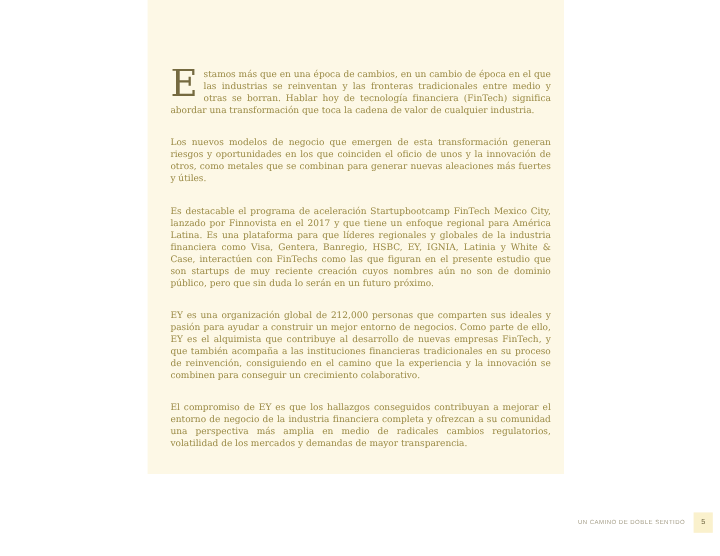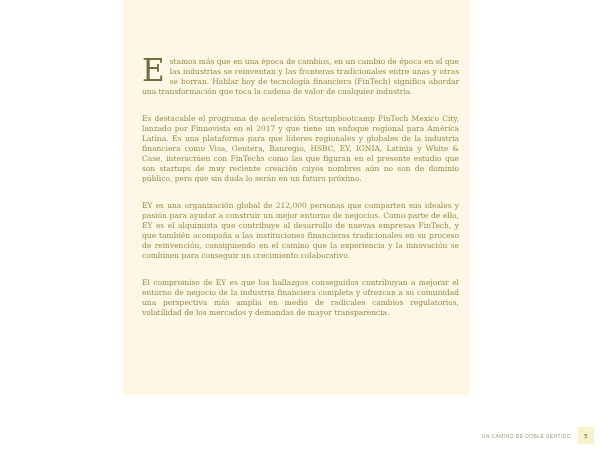--- a/index.html
+++ b/index.html
@@ -66,22 +66,23 @@
     font-family: "Liberation Sans", sans-serif;
     font-size: 6px;
     color: #6d6440;
   }
 </style>
 </head>
 <body>
 
 <div class="sheet">
   <p class="para">
-    <span class="dropcap">E</span><span>stamos más que en una época de cambios, en un cambio de época en el que las industrias se reinventan y las fronteras tradicionales entre unas y otras se borran. Hablar hoy de tecnología financiera (FinTech) significa abordar una transformación que toca la cadena de valor de cualquier industria.</span>
+    <span class="dropcap">E</span><span>stamos más que en una época de cambios, en un cambio de época en el que las industrias se reinventan y las fronteras tradicionales entre medio y otras se borran. Hablar hoy de tecnología financiera (FinTech) significa abordar una transformación que toca la cadena de valor de cualquier industria.</span>
   </p>
+  <p class="para">Los nuevos modelos de negocio que emergen de esta transformación generan riesgos y oportunidades en los que coinciden el oficio de unos y la innovación de otros, como metales que se combinan para generar nuevas aleaciones más fuertes y útiles.</p>
   <p class="para">Es destacable el programa de aceleración Startupbootcamp FinTech Mexico City, lanzado por Finnovista en el 2017 y que tiene un enfoque regional para América Latina. Es una plataforma para que líderes regionales y globales de la industria financiera como Visa, Gentera, Banregio, HSBC, EY, IGNIA, Latinia y White &amp; Case, interactúen con FinTechs como las que figuran en el presente estudio que son startups de muy reciente creación cuyos nombres aún no son de dominio público, pero que sin duda lo serán en un futuro próximo.</p>
   <p class="para">EY es una organización global de 212,000 personas que comparten sus ideales y pasión para ayudar a construir un mejor entorno de negocios. Como parte de ello, EY es el alquimista que contribuye al desarrollo de nuevas empresas FinTech, y que también acompaña a las instituciones financieras tradicionales en su proceso de reinvención, consiguiendo en el camino que la experiencia y la innovación se combinen para conseguir un crecimiento colaborativo.</p>
   <p class="para">El compromiso de EY es que los hallazgos conseguidos contribuyan a mejorar el entorno de negocio de la industria financiera completa y ofrezcan a su comunidad una perspectiva más amplia en medio de radicales cambios regulatorios, volatilidad de los mercados y demandas de mayor transparencia.</p>
 </div>
 
 <div class="footer">
   <span class="footer-label">UN CAMINO DE DOBLE SENTIDO</span>
   <span class="page-badge">
     <span>5</span>
   </span>

